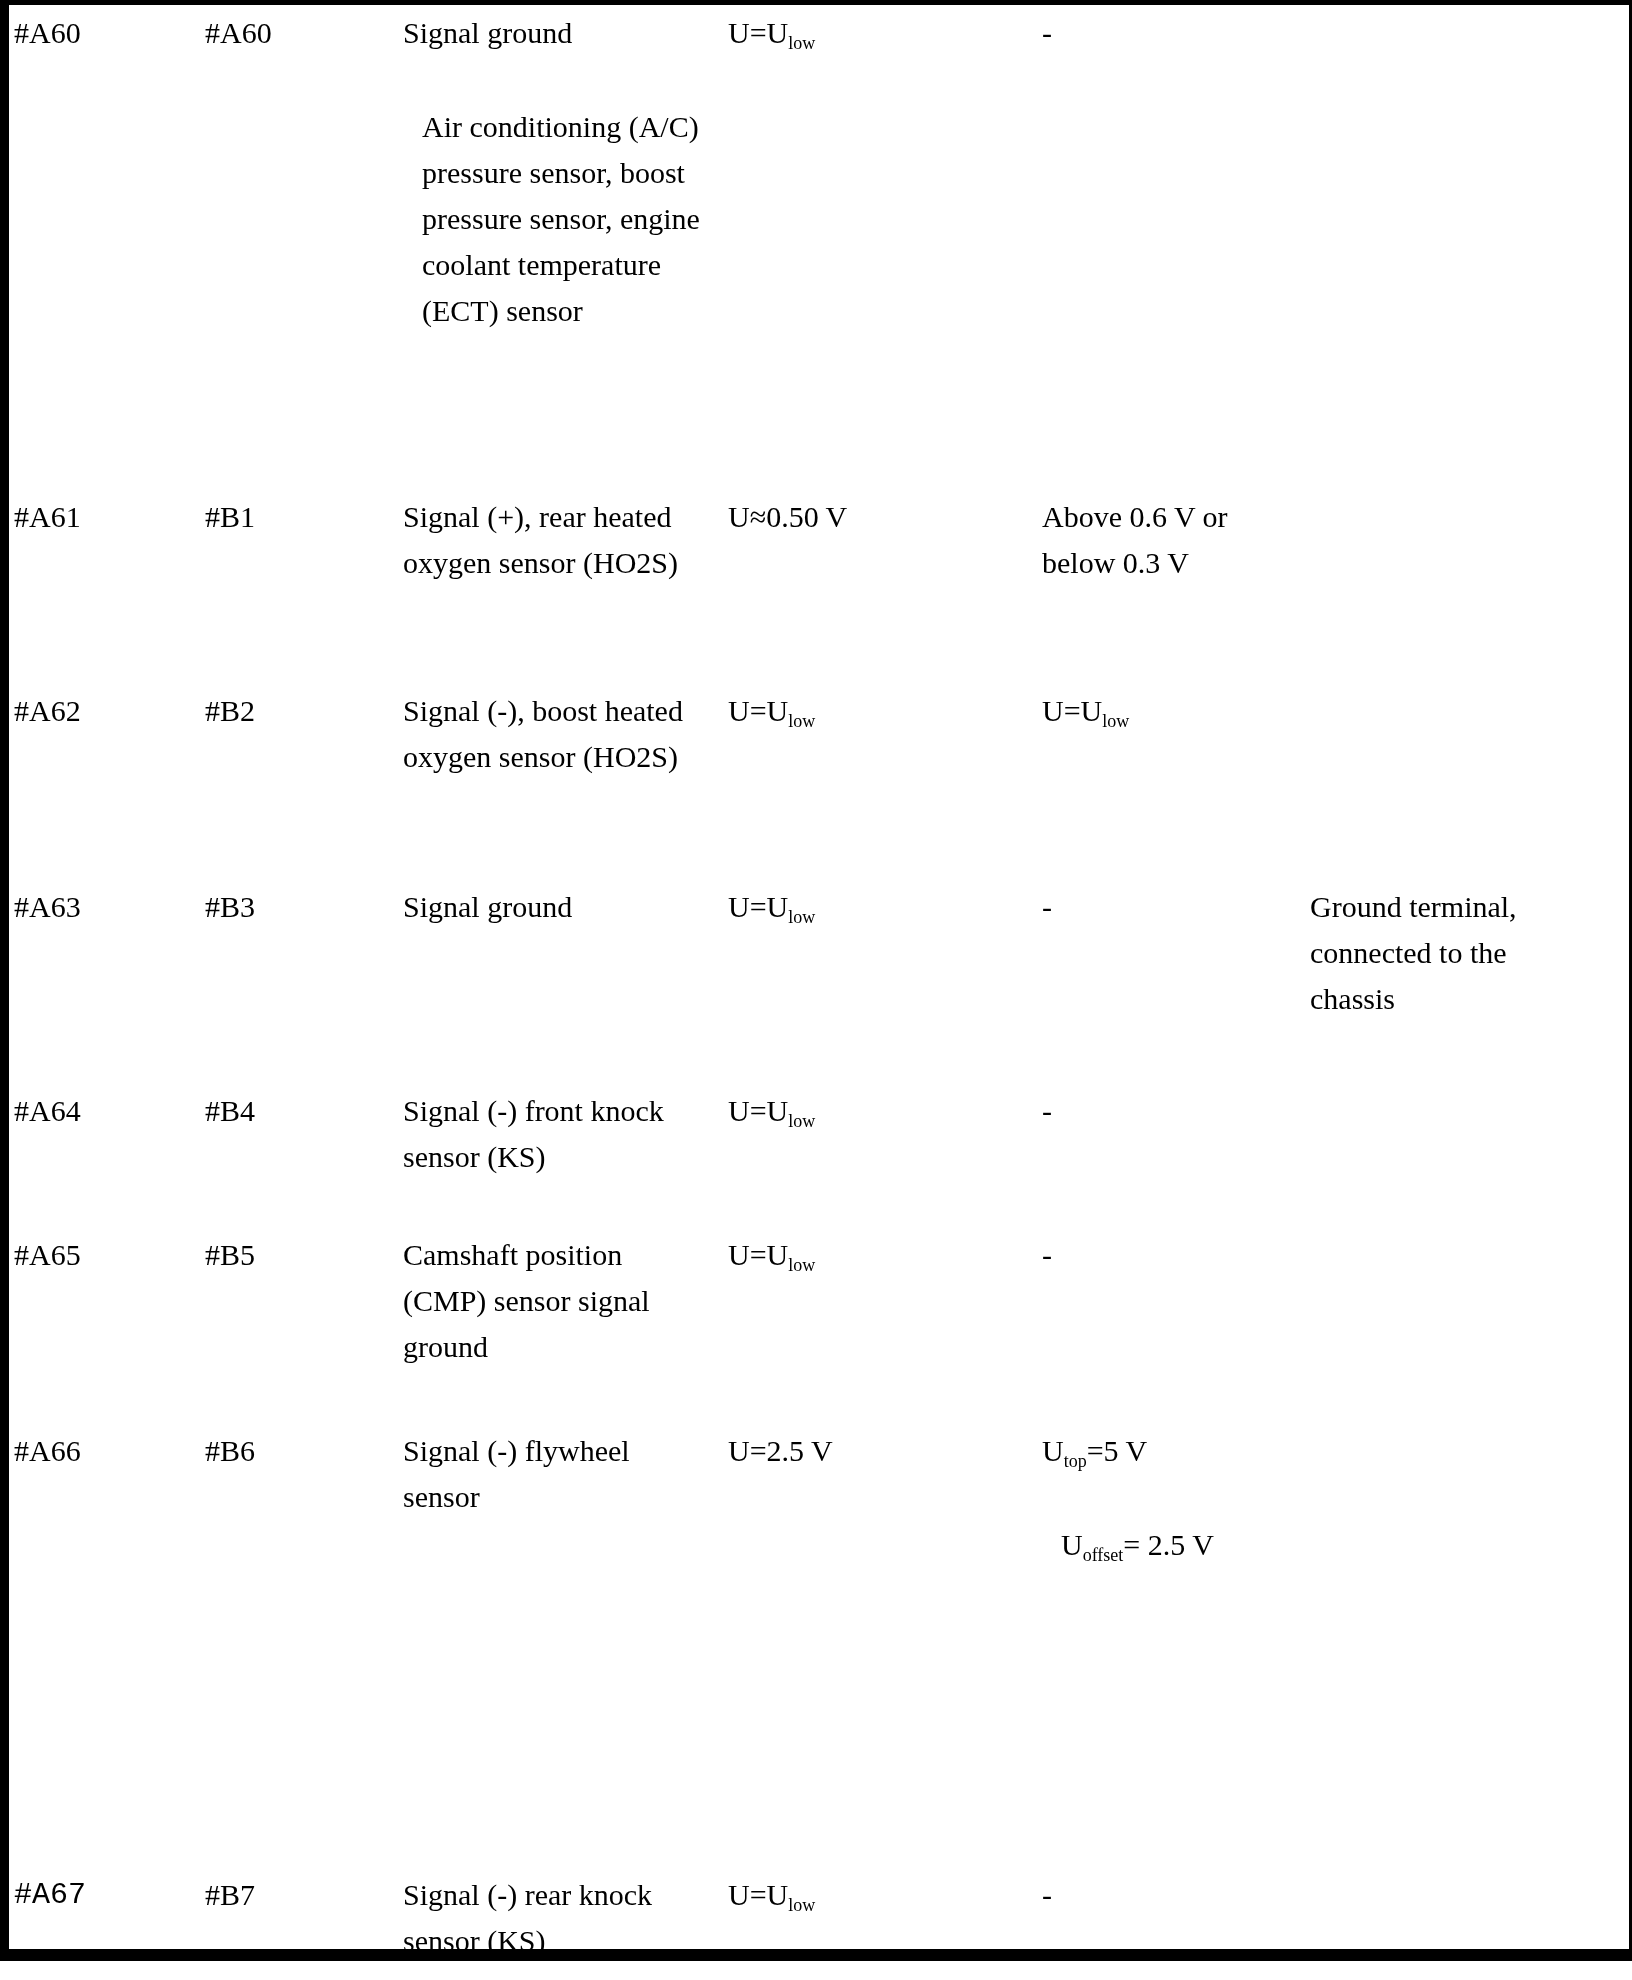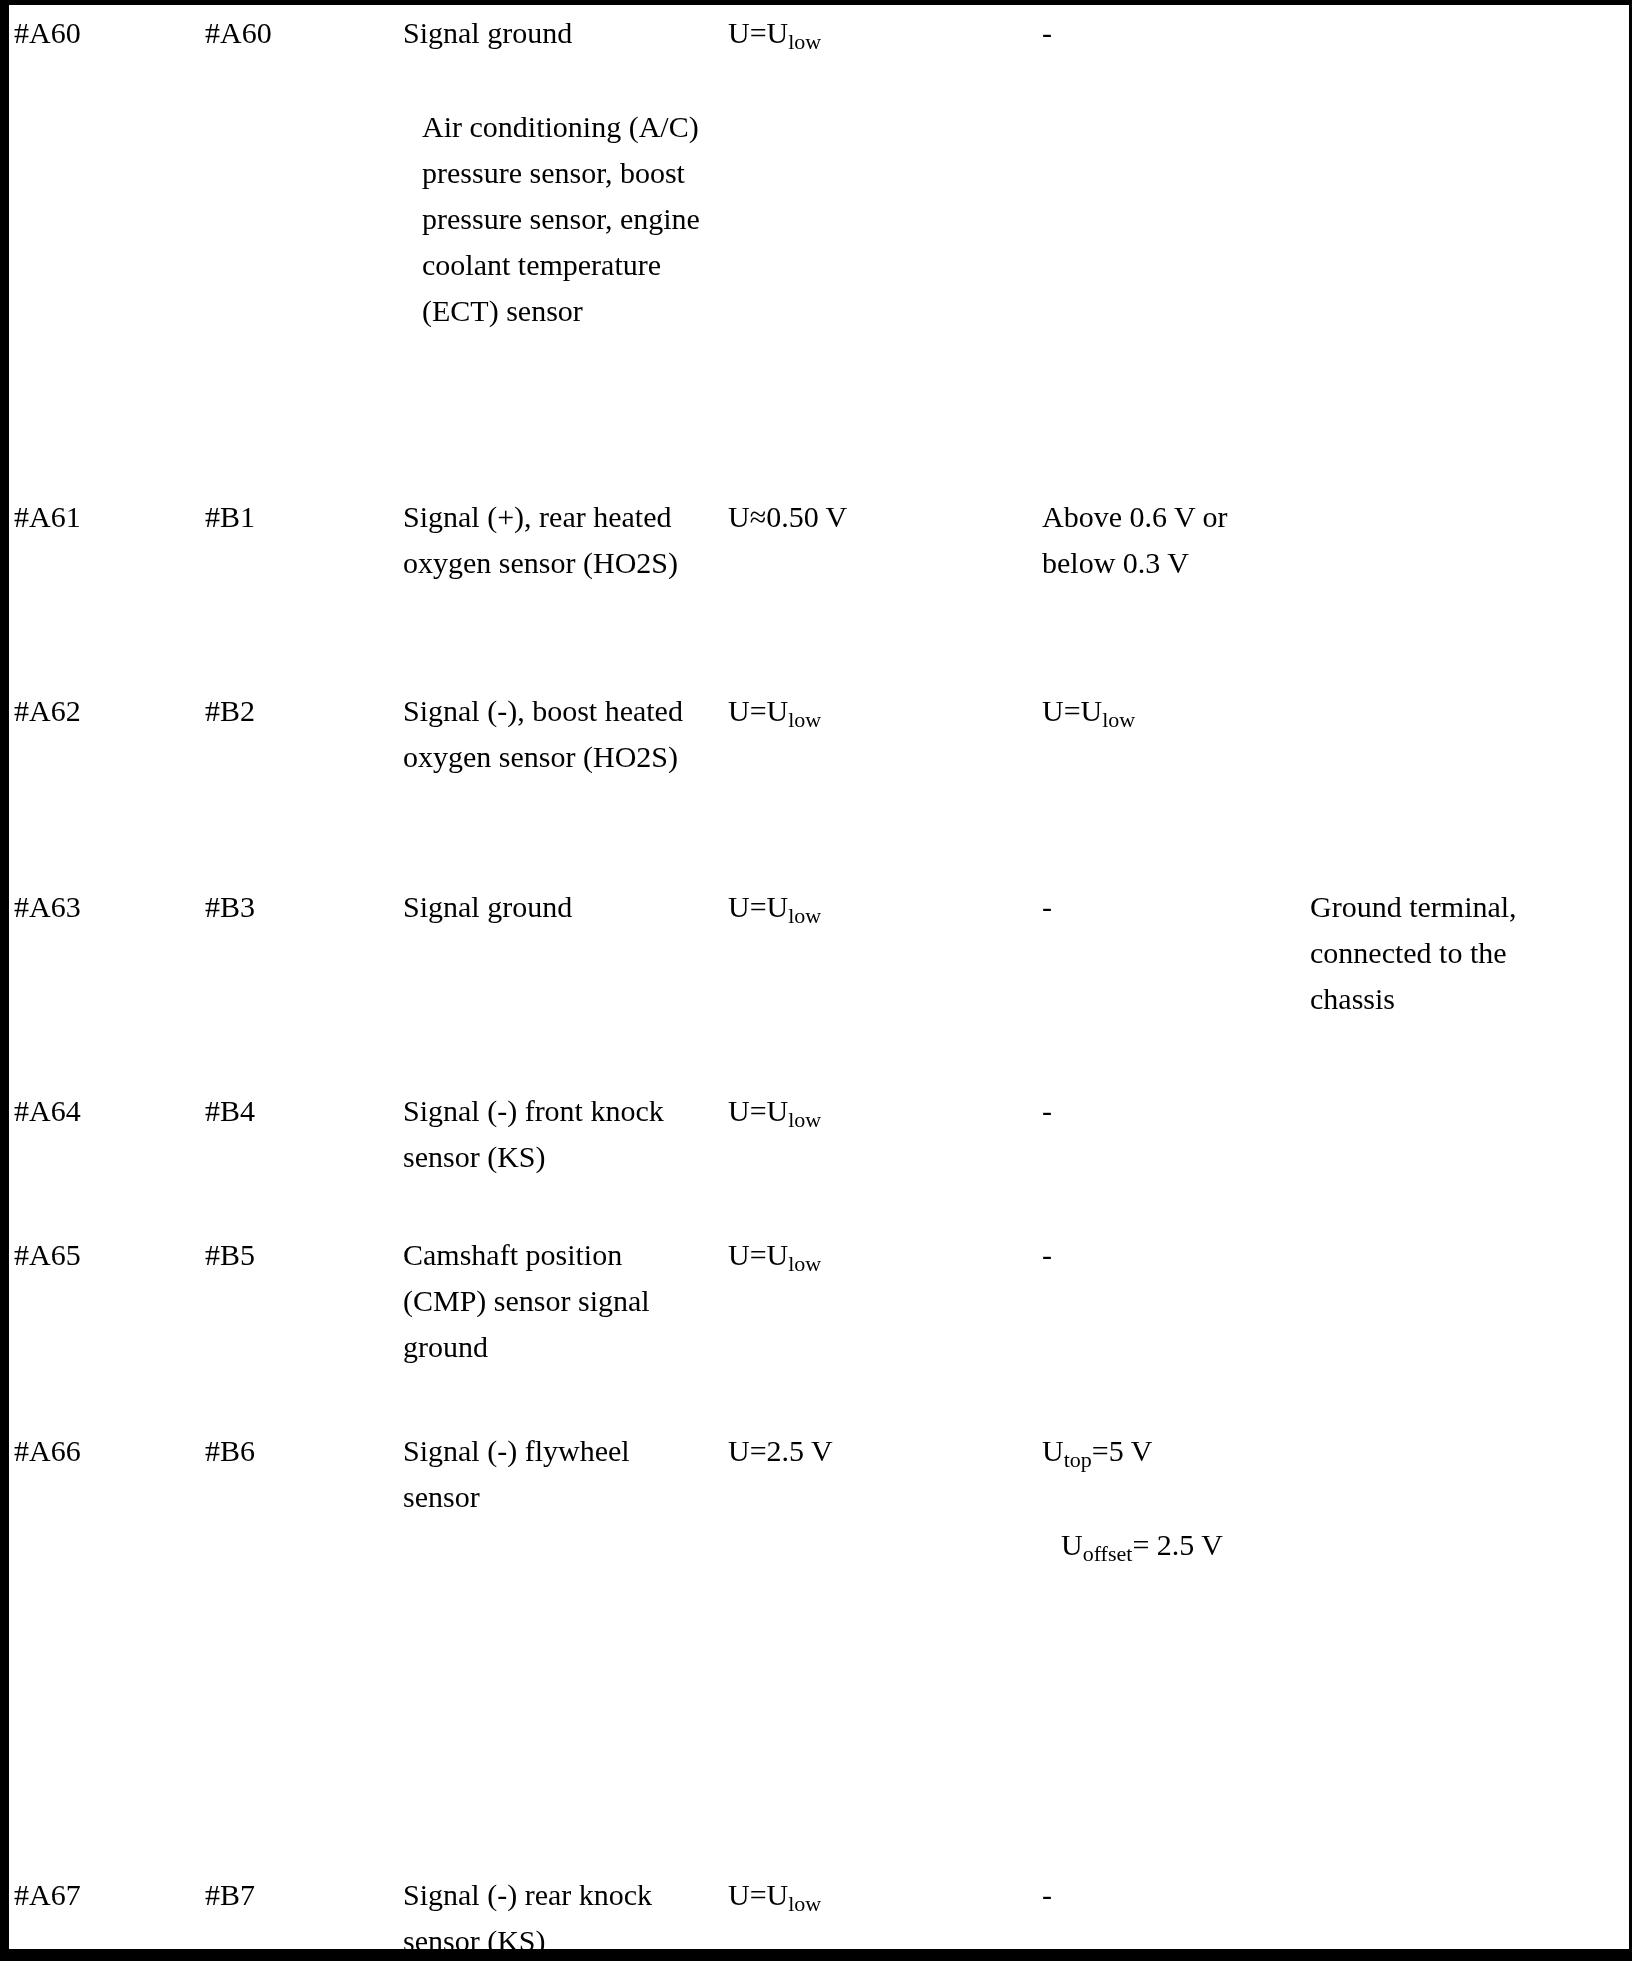--- a/index.html
+++ b/index.html
@@ -63,21 +63,21 @@
     top: 0;
     font-size: 30px;
     line-height: 46px;
     color: #000000;
   }
   .para + .para {
     margin-top: 48px;
     margin-left: 19px;
   }
   sub.sub {
-    font-size: 22px;
+    font-size: 18px;
     line-height: 0;
     vertical-align: -6px;
   }
 </style>
 </head>
 <body>
 
 <div class="page">
   <div class="table">
       <div class="row" style="top: 10px;">
@@ -205,21 +205,21 @@
           <div class="para">U=2.5 V</div>
         </div>
         <div class="cell" style="left: 1028px; width: 255px;">
           <div class="para">U<sub class="sub">top</sub>=5 V</div>
           <div class="para">U<sub class="sub">offset</sub>= 2.5 V</div>
         </div>
         <div class="cell" style="left: 1296px; width: 245px;">
         </div>
       </div>
       <div class="row" style="top: 1872px;">
-        <div class="cell" style="left: 0px; width: 180px;">
+        <div class="cell" style="left: 0px; width: 180px; font-family: Liberation Mono, monospace;">
           <div class="para">#A67</div>
         </div>
         <div class="cell" style="left: 191px; width: 190px;">
           <div class="para">#B7</div>
         </div>
         <div class="cell" style="left: 389px; width: 300px;">
           <div class="para">Signal (-) rear knock sensor (KS)</div>
         </div>
         <div class="cell" style="left: 714px; width: 300px;">
           <div class="para">U=U<sub class="sub">low</sub></div>

